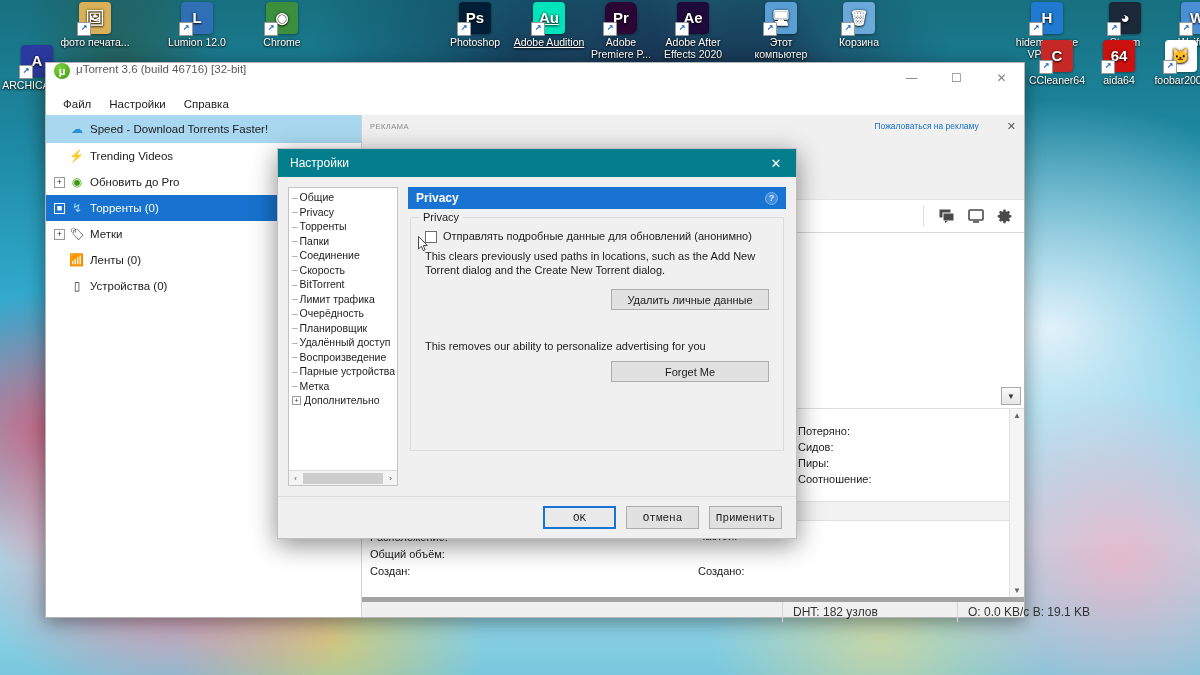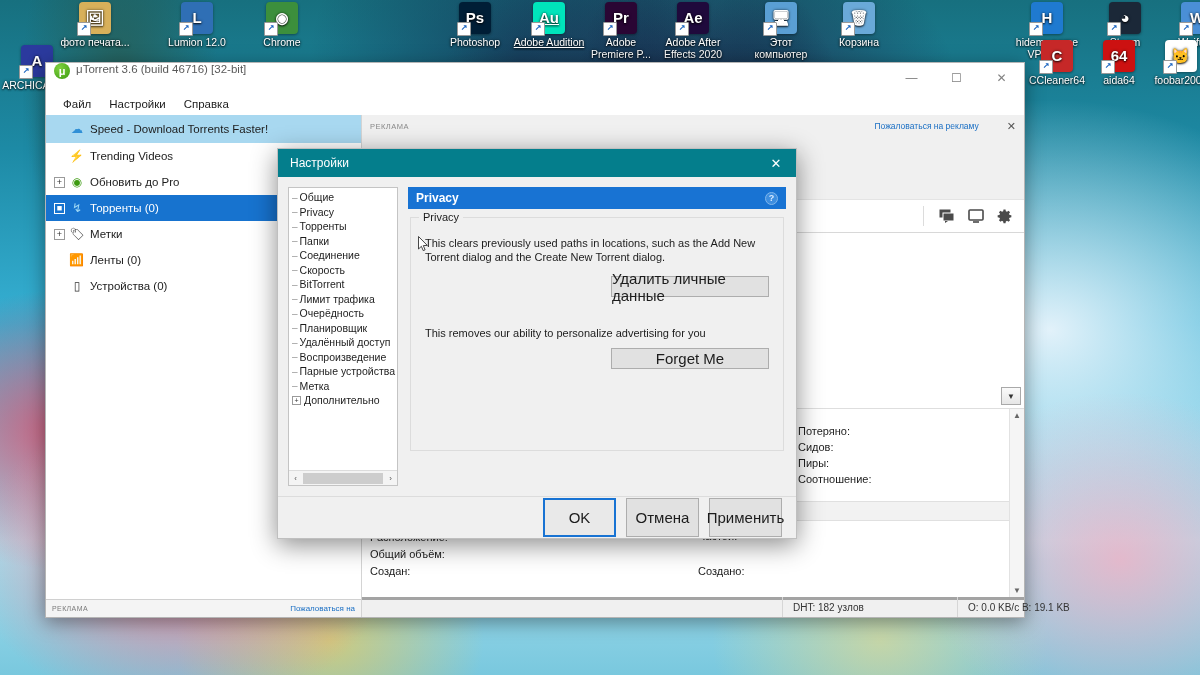--- a/index.html
+++ b/index.html
@@ -164,22 +164,22 @@
     border-top: 1px solid #e0e0e0; border-bottom: 1px solid #e0e0e0;
     font-weight: bold; padding: 3px 8px; font-size: 11px;
   }
   #det-scroll {
     width: 15px; flex: 0 0 15px; background: #f5f5f5; border-left: 1px solid #e2e2e2;
     display: flex; flex-direction: column; justify-content: space-between;
     align-items: center; font-size: 8px; color: #666; padding: 2px 0;
   }
 
   #ut-status {
-    height: 20px; background: #f0f0f0; border-top: 3px solid #a3a3a3;
-    display: flex; align-items: flex-end; font-size: 10px; color: #333;
+    height: 20px; background: #f0f0f0; border-top: 5px solid #a3a3a3;
+    display: flex; align-items: flex-start; font-size: 12px; color: #333;
     flex: 0 0 20px;
   }
   .st-cell { border-left: 1px solid #d6d6d6; height: 20px; display: flex; align-items: center; padding: 0 10px; }
   .st-first { flex: 0 0 420px; border-left: none; }
 
   
   #settings {
     position: absolute; left: 277px; top: 148px; width: 520px; height: 391px;
     background: #f0f0f0; border: 1px solid #bfbfbf;
     box-shadow: 0 6px 24px rgba(0,0,0,.45); z-index: 30;
@@ -236,32 +236,32 @@
   }
   .cbrow { display: flex; align-items: flex-start; gap: 6px; }
   .cbox {
     width: 12px; height: 12px; border: 1px solid #6d6d6d; background: #fff;
     flex: 0 0 12px; margin-top: 1px;
   }
   .cblabel { font-size: 11px; color: #1c1c1c; }
   .ptext { font-size: 11px; color: #1c1c1c; line-height: 14px; margin-top: 6px; }
   .ptext2 { font-size: 11px; color: #1c1c1c; margin-top: 30px; }
   .dlgbtn {
-    border: 1px solid #adadad; background: #e1e1e1; font-size: 15px;
+    border: 1px solid #adadad; background: #e1e1e1; font-size: 11px;
     font-family: inherit; color: #1c1c1c; height: 21px;
     display: flex; align-items: center; justify-content: center;
   }
   #btn-delete { width: 158px; margin: 12px 0 0 auto; }
   #btn-forget { width: 158px; margin: 9px 0 0 auto; }
   #set-footer {
     height: 42px; flex: 0 0 42px; border-top: 1px solid #dcdcdc;
     display: flex; align-items: center; justify-content: flex-end;
     gap: 10px; padding-right: 14px; background: #f0f0f0;
   }
-  #set-footer .dlgbtn { width: 73px; height: 39px; }
+  #set-footer .dlgbtn { width: 73px; height: 23px; font-family: Liberation Mono, monospace; }
   #btn-ok { border: 2px solid #1873d3; background: #e9e9e9; }
 
   #cursor {
     position: absolute; left: 418px; top: 236px; z-index: 60;
     width: 11px; height: 16px; pointer-events: none;
   }
 </style>
 </head>
 <body>
 
@@ -281,21 +281,21 @@
     </div>
     <div class="dicon" style="left: 438px; top: 2px;">
       <div class="glyph" style="background: rgb(0, 30, 54);">Ps</div>
       <span class="dlabel">Photoshop</span>
     </div>
     <div class="dicon" style="left: 512px; top: 2px; text-decoration: underline;">
       <div class="glyph" style="background: rgb(0, 228, 187);">Au</div>
       <span class="dlabel">Adobe Audition</span>
     </div>
     <div class="dicon" style="left: 584px; top: 2px;">
-      <div class="glyph" style="background: rgb(42, 6, 52);">Pr</div>
+      <div class="glyph" style="background: rgb(42, 6, 52); border-radius: 7px;">Pr</div>
       <span class="dlabel">Adobe Premiere P...</span>
     </div>
     <div class="dicon" style="left: 656px; top: 2px;">
       <div class="glyph" style="background: rgb(31, 10, 60);">Ae</div>
       <span class="dlabel">Adobe After Effects 2020</span>
     </div>
     <div class="dicon" style="left: 744px; top: 2px;">
       <div class="glyph" style="background: rgb(90, 159, 212);">🖥</div>
       <span class="dlabel">Этот компьютер</span>
     </div>
@@ -382,24 +382,20 @@
             <div class="noexp"></div>
             <div class="sicon" style="color: rgb(239, 139, 44);">📶</div>
             <span>Ленты (0)</span>
           </div>
           <div class="side-item">
             <div class="noexp"></div>
             <div class="sicon" style="color: rgb(51, 51, 51);">▯</div>
             <span>Устройства (0)</span>
           </div>
         </div>
-      <div id="ut-ad-left">
-        <span class="lbl">РЕКЛАМА</span>
-        <span class="rep">Пожаловаться на </span>
-      </div>
     </div>
 
     <div id="ut-main">
       <div id="ut-adbar">
         <span class="lbl">РЕКЛАМА</span>
         <span class="rep">Пожаловаться на рекламу</span>
         <span class="cls">✕</span>
       </div>
       <div id="ut-adspace"></div>
 
@@ -550,20 +546,24 @@
 
     <div id="set-panel">
       <div id="panel-head">
         <span>Privacy</span>
         <div id="panel-help">?</div>
       </div>
       <div id="panel-body">
         <div id="grp">
           <div id="grp-legend">Privacy</div>
 
+          <div class="cbrow">
+            <div class="cbox"></div>
+            <div class="cblabel">Отправлять подробные данные для обновлений (анонимно)</div>
+          </div>
 
           <div class="ptext">This clears previously used paths in locations, such as the Add New Torrent dialog and the Create New Torrent dialog.</div>
           <div class="dlgbtn" id="btn-delete">Удалить личные данные</div>
 
           <div class="ptext2">This removes our ability to personalize advertising for you</div>
           <div class="dlgbtn" id="btn-forget">Forget Me</div>
         </div>
       </div>
     </div>
   </div>

